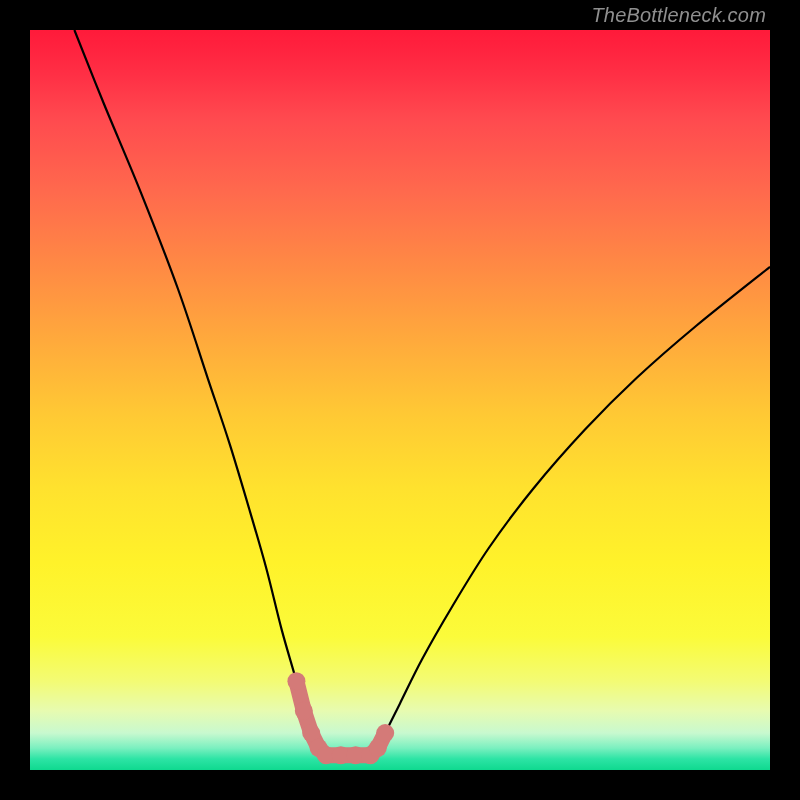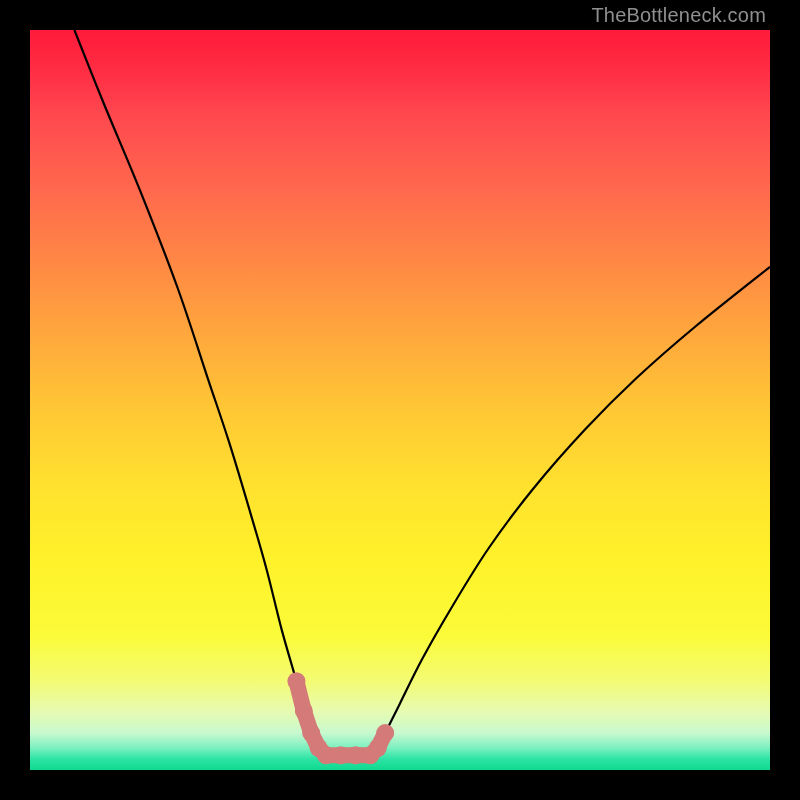--- a/index.html
+++ b/index.html
@@ -11,20 +11,21 @@
     background: #000;
     font-family: Arial, Helvetica, sans-serif;
   }
   .frame {
     position: absolute;
     top: 0;
     left: 0;
     width: 800px;
     height: 800px;
     background: #000;
+    font-style: italic;
   }
   .plot-area {
     position: absolute;
     top: 30px;
     left: 30px;
     width: 740px;
     height: 740px;
     overflow: hidden;
   }
   .gradient {

